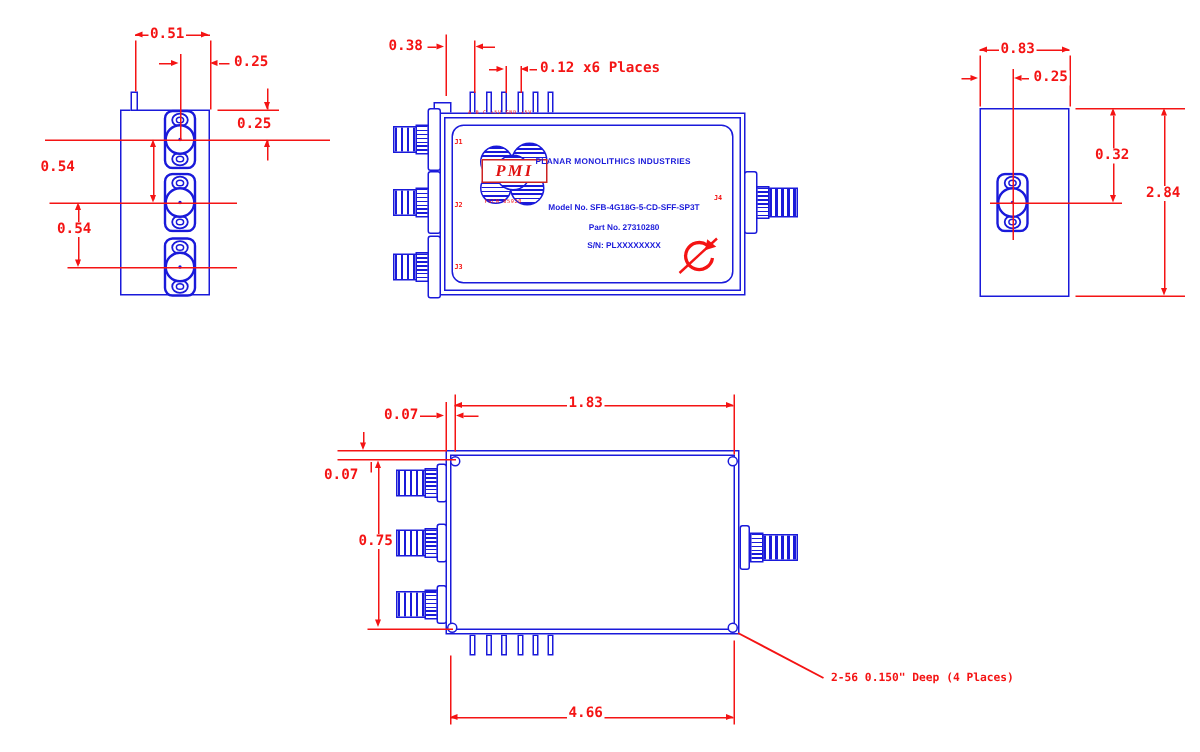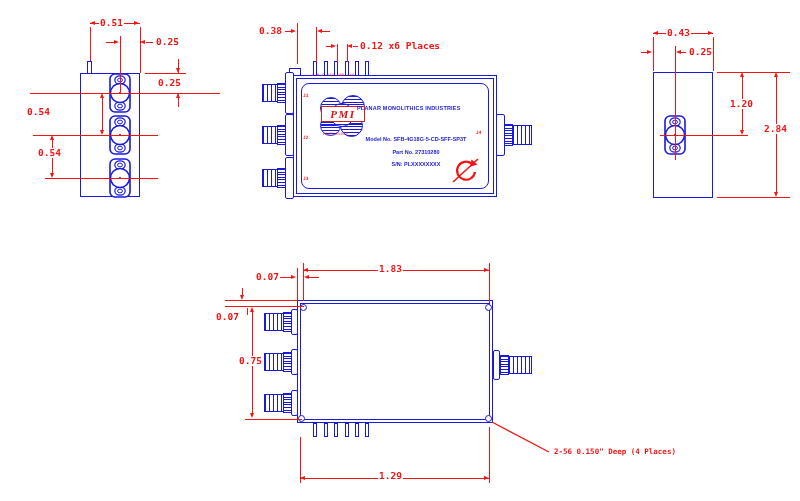--- a/index.html
+++ b/index.html
@@ -190,35 +190,35 @@
       </svg>
 
     <div class="vl" style="left:675px;top:46px;height:114px"></div>
     <div class="hl" style="left:660px;top:135px;width:88px"></div>
 
     <div class="hl" style="left:653px;top:33px;width:60px"></div>
     <div class="ar l" style="left:653px;top:31px"></div>
     <div class="ar r" style="left:708px;top:31px"></div>
     <div class="vl" style="left:653px;top:37px;height:34px"></div>
     <div class="vl" style="left:713px;top:37px;height:34px"></div>
-    <div class="dt" style="left:666px;top:28px">0.43</div>
+    <div class="dt" style="left:666px;top:28px">0.83</div>
 
     <div class="hl" style="left:641px;top:52px;width:7px"></div>
     <div class="ar r" style="left:647px;top:50px"></div>
     <div class="ar l" style="left:676px;top:50px"></div>
     <div class="hl" style="left:681px;top:52px;width:5px"></div>
     <div class="dt" style="left:688px;top:47px">0.25</div>
 
     <div class="hl" style="left:717px;top:72px;width:73px"></div>
     <div class="hl" style="left:717px;top:197px;width:73px"></div>
 
     <div class="vl" style="left:742px;top:77px;height:54px"></div>
     <div class="ar u" style="left:740px;top:72px"></div>
     <div class="ar d" style="left:740px;top:130px"></div>
-    <div class="dt" style="left:729px;top:99px">1.20</div>
+    <div class="dt" style="left:729px;top:99px">0.32</div>
 
     <div class="vl" style="left:776px;top:77px;height:117px"></div>
     <div class="ar u" style="left:774px;top:72px"></div>
     <div class="ar d" style="left:774px;top:192px"></div>
     <div class="dt" style="left:763px;top:124px">2.84</div>
   </div>
 
   <div>
     <div class="bb" style="left:297px;top:300px;width:196px;height:123px"></div>
     <div class="bb2" style="left:300px;top:303px;width:190px;height:117px"></div>
@@ -272,21 +272,21 @@
     <div class="ar u" style="left:250px;top:307px"></div>
     <div class="ar d" style="left:250px;top:413px"></div>
     <div class="dt" style="left:238px;top:356px">0.75</div>
     <div class="hl" style="left:245px;top:419px;width:57px"></div>
 
     <div class="vl" style="left:300px;top:437px;height:46px"></div>
     <div class="vl" style="left:489px;top:427px;height:56px"></div>
     <div class="hl" style="left:300px;top:478px;width:189px"></div>
     <div class="ar l" style="left:300px;top:476px"></div>
     <div class="ar r" style="left:484px;top:476px"></div>
-    <div class="dt" style="left:378px;top:471px">1.29</div>
+    <div class="dt" style="left:378px;top:471px">4.66</div>
 
     <svg style="left:489px;top:420px" width="64" height="36" viewBox="0 0 64 36">
         <line x1="3" y1="2" x2="60" y2="32" style="stroke:var(--red);stroke-width:1.3"></line>
       </svg>
     <div class="dt" style="left:553px;top:448px;font-size:7.5px">2-56 0.150" Deep (4 Places)</div>
   </div>
 
 </div>
 
 </body></html>

